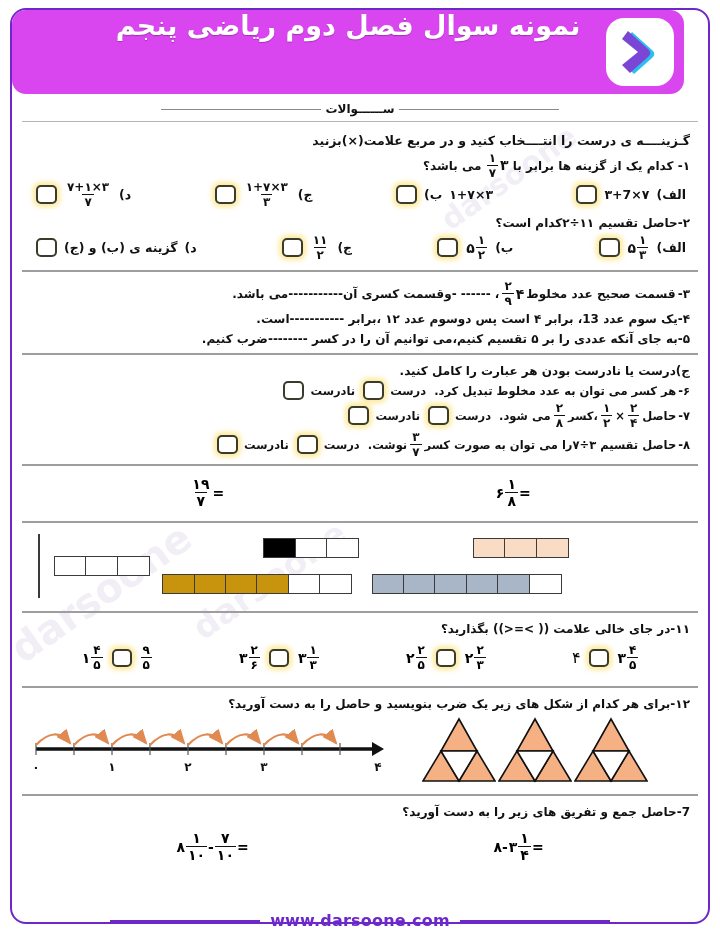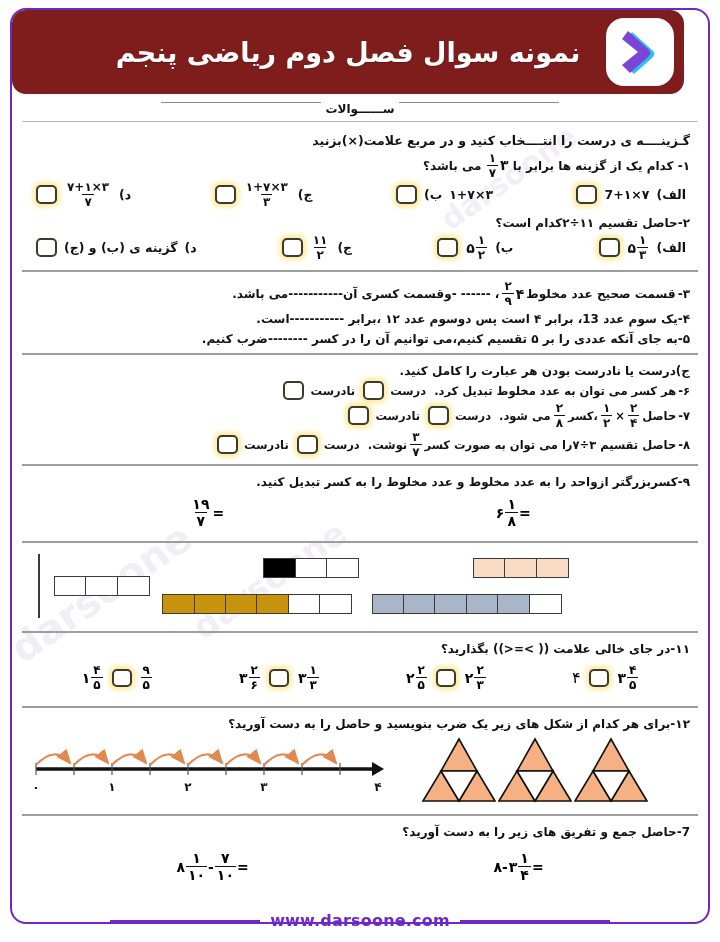--- a/index.html
+++ b/index.html
@@ -22,24 +22,24 @@
     width: 700px; height: 916px;
     border: 2px solid #6d28c9;
     border-radius: 16px;
     background: #fff;
   }
   
   .banner {
     position: absolute;
     left: 12px; top: 10px;
     width: 672px; height: 84px;
-    background: #7f1d1d;
+    background: #d946ef;
     border-radius: 14px;
     display: flex;
-    align-items: center;
+    align-items: flex-start;
     justify-content: center;
   }
   .banner-title {
     color: #ffffff;
     font-size: 27px;
     font-weight: bold;
     letter-spacing: 0px;
     white-space: nowrap;
     text-shadow: 0 1px 1px rgba(0,0,0,.25);
   }
@@ -62,21 +62,21 @@
 
   .hsep {
     height: 2px;
     background: #9e9e9e;
     margin: 5px 8px 5px 8px;
   }
   .hsep.thin { background: #b5b5b5; height: 1px; }
 
   
   .soalat-row {
-    display: flex; align-items: flex-start; justify-content: center;
+    display: flex; align-items: center; justify-content: center;
     padding: 2px 14px 0 14px;
     gap: 0;
   }
   .soalat-word {
     font-size: 12px; font-weight: bold; color: #111;
     padding: 0 4px; white-space: nowrap;
   }
   .rule { height: 1px; background: #8a8a8a; flex: 1; }
   .rule.short { max-width: 160px; }
 
@@ -271,21 +271,21 @@
           <span class="frac">
             <span class="num">۱</span>
             <span class="den">۷</span>
           </span>
       </span>
       <span>می باشد؟</span>
     </div>
     <div class="opt-row">
       <div class="opt">
         <span>الف)</span>
-        <span>۷×7+۱</span>
+        <span>۷×۳+7</span>
         <span class="cb"></span>
       </div>
       <div class="opt">
         <span>۳×۱+۷</span>
         <span>ب)</span>
         <span class="cb"></span>
       </div>
       <div class="opt">
         <span>ج)</span>
         <span class="frac">
@@ -430,21 +430,20 @@
           <span class="cb"></span>
       </span>
       <span class="tf-opt">
         <span>نادرست</span>
           <span class="cb"></span>
       </span>
     </div>
 
     <div class="hsep"></div>
 
-    <div class="qline">۹-کسربزرگتر ازواحد را به عدد مخلوط و عدد مخلوط را به کسر تبدیل کنید.</div>
     <div class="q9-row">
       <div class="eqwrap">
         <span class="mixed">
             <span class="whole">۶</span>
             <span class="frac big">
               <span class="num">۱</span>
               <span class="den">۸</span>
             </span>
           </span>
         <span>=</span>

